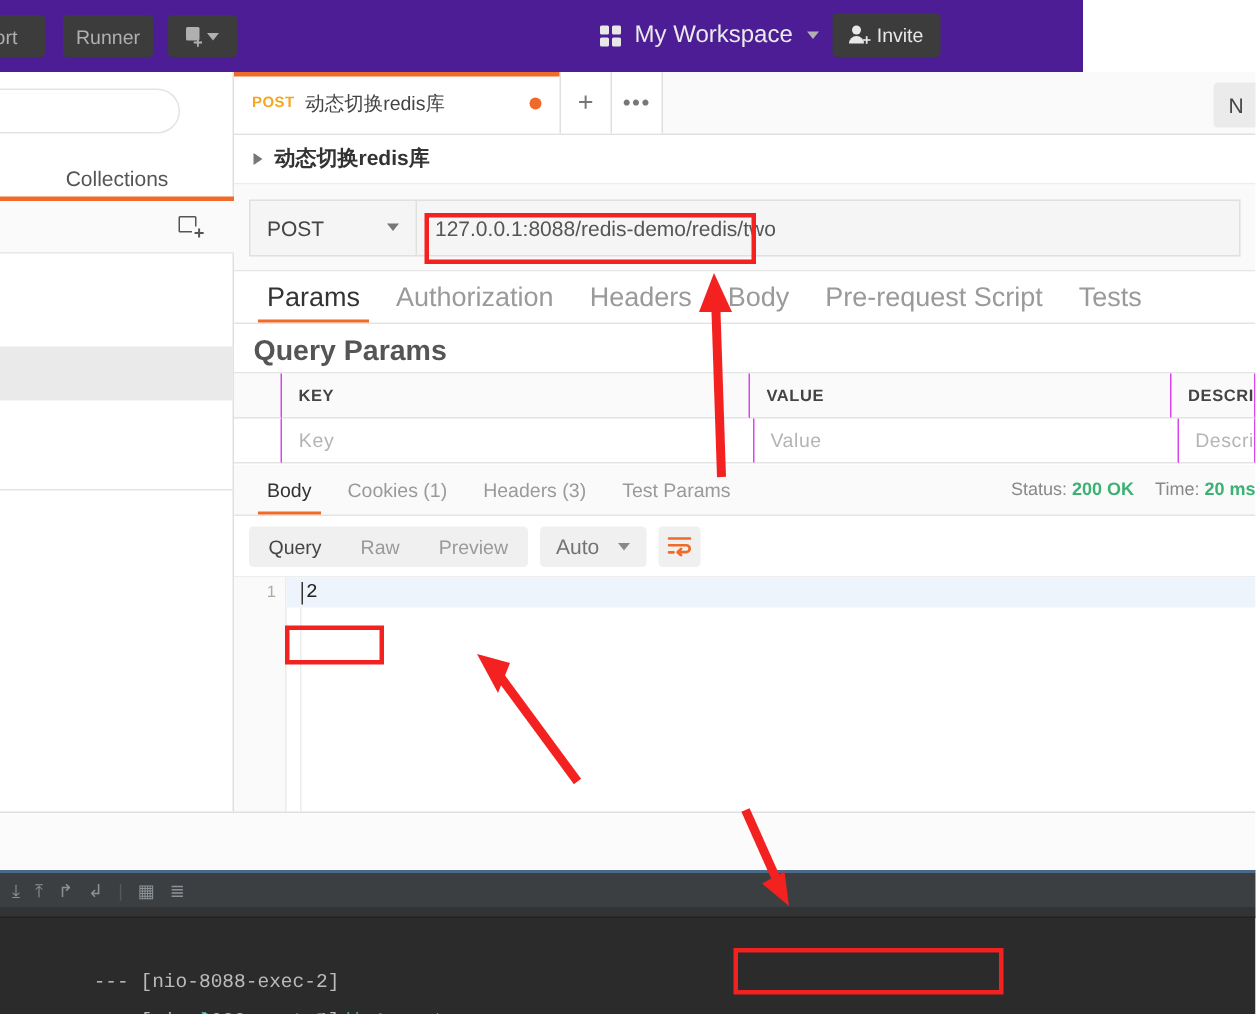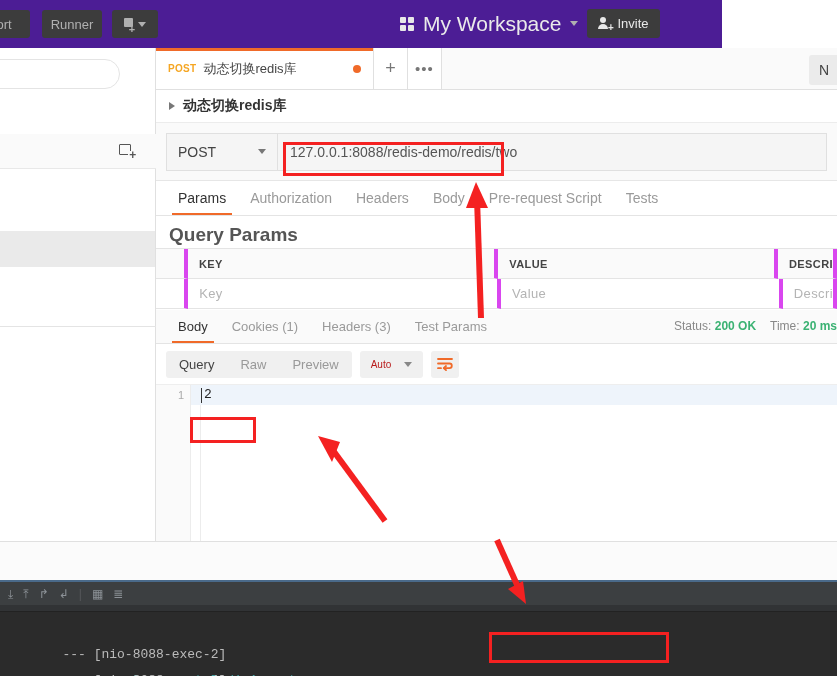--- a/index.html
+++ b/index.html
@@ -43,21 +43,21 @@
   }
   .ws-group {
     position: absolute; left: 400px; top: 9px;
     display: flex; align-items: center; gap: 9px;
   }
   .grid-icon {
     display: grid; grid-template-columns: 6px 6px; grid-template-rows: 6px 6px;
     gap: 2px;
   }
   .grid-icon i { background: #e8e8e8; border-radius: 1px; display: block; }
-  .ws-name { color: #eaeaea; font-size: 21px; }
+  .ws-name { color: #eaeaea; font-size: 16px; }
   .invite-btn {
     display: flex; align-items: center; gap: 6px;
     background: #3c3c3c; color: #e8e8e8; font-size: 13px;
     height: 29px; padding: 0 11px; border-radius: 3px; cursor: pointer;
   }
   .person-icon { position: relative; width: 13px; height: 13px; }
   .person-icon .head {
     position: absolute; left: 2px; top: 0; width: 6px; height: 6px;
     border-radius: 50%; background: #e8e8e8;
   }
@@ -184,40 +184,40 @@
   }
 
   
   .reqtabs {
     position: absolute; left: 0; top: 133px; width: 681px; height: 35px;
     display: flex; align-items: stretch; padding-left: 10px;
     border-bottom: 1px solid #e4e4e4; background: #fff;
   }
   .rtab {
     position: relative; display: flex; align-items: center;
-    padding: 0 12px; font-size: 14px; color: #9a9a9a; cursor: pointer;
+    padding: 0 12px; font-size: 18px; color: #9a9a9a; cursor: pointer;
   }
   .rtab.active { color: #333; }
   .rtab.active::after {
     content: ""; position: absolute; left: 6px; right: 6px; bottom: 0;
     height: 2px; background: #f06a29;
   }
   .qp-label {
     position: absolute; left: 13px; top: 176px;
     font-size: 19px; color: #555; font-weight: bold;
   }
   
   .ptable {
     position: absolute; left: 0; top: 200px; width: 681px;
     border-top: 1px solid #e4e4e4;
   }
   .ptable .prow { display: flex; height: 30px; }
   .ptable .prow.head { background: #fafafa; }
   .pcell {
-    border-right: 4px solid #d946ef; border-bottom: 1px solid #e4e4e4;
+    border-right: 1px solid #d946ef; border-bottom: 1px solid #e4e4e4;
     display: flex; align-items: center; padding-left: 11px;
     font-size: 11px; font-weight: bold; color: #444; letter-spacing: .4px;
   }
   .prow.body .pcell { font-size: 13px; font-weight: normal; color: #b4b4b4; }
   .pc-chk { width: 33px; padding: 0; }
   .pc-key { width: 322px; }
   .pc-val { width: 290px; }
   .pc-desc { flex: 1; }
 
   
@@ -242,22 +242,22 @@
     display: flex; background: #f0f0f0; border-radius: 3px; height: 27px;
     align-items: stretch;
   }
   .seg div {
     display: flex; align-items: center; padding: 0 13px;
     font-size: 13px; color: #999; cursor: pointer;
   }
   .seg div.on { color: #444; }
   .auto-sel {
     display: flex; align-items: center; gap: 13px; background: #f0f0f0;
-    border-radius: 3px; height: 27px; padding: 0 11px; font-size: 10px;
-    color: #b91c1c; cursor: pointer;
+    border-radius: 3px; height: 27px; padding: 0 11px; font-size: 14px;
+    color: #737373; cursor: pointer;
   }
   .wrap-btn {
     display: flex; align-items: center; justify-content: center;
     background: #f0f0f0; border-radius: 3px; height: 27px; width: 28px;
     cursor: pointer;
   }
   .code-area {
     position: absolute; left: 0; top: 336px; width: 681px; height: 157px;
     background: #fff; border-top: 1px solid #eee;
   }
@@ -363,20 +363,24 @@
             <i class="body"></i>
             <i class="p">+</i>
         </span>
         <span>Invite</span>
       </span>
     </div>
   </div>
 
   <div class="sidebar">
     <div class="side-search" title=""></div>
+    <div class="side-tabs">
+      <span class="side-tab">Collections</span>
+      <span class="side-tab-underline"></span>
+    </div>
     <div class="side-toolbar">
       <span class="newfolder-icon">
         <i class="fr"></i>
           <i class="fp">+</i>
       </span>
     </div>
     <div class="side-row-hl"></div>
     <div class="side-divider"></div>
   </div>
 

